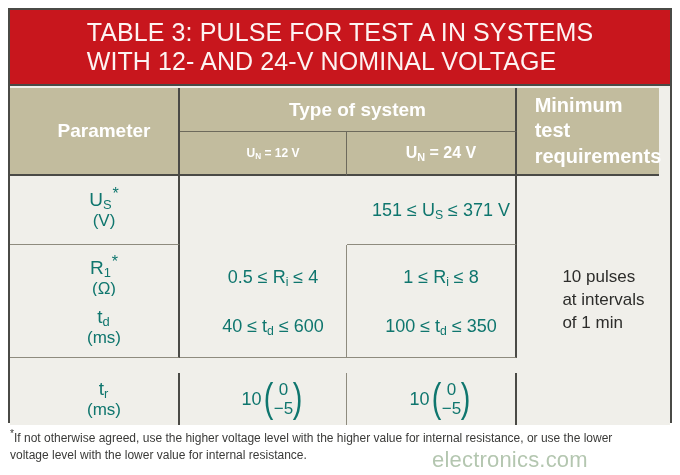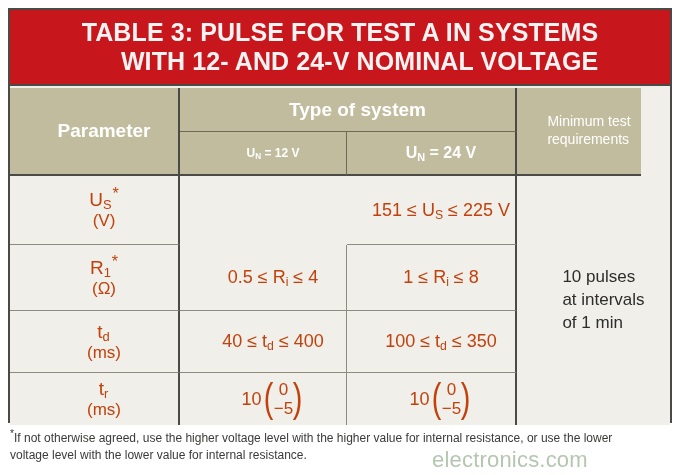--- a/index.html
+++ b/index.html
@@ -45,23 +45,23 @@
     display: flex;
     align-items: center;
     justify-content: center;
     box-sizing: border-box;
     border-bottom: 2px solid #4a4a46;
   }
   .title-text {
     color: #fdf3f2;
     font-size: 25px;
     line-height: 1.18;
-    font-weight: 700;
+    font-weight: 400;
     letter-spacing: 0.1px;
-    text-align: right;
+    text-align: left;
     white-space: pre-line;
     padding: 0 10px;
   }
 
   
   .grid {
     position: absolute;
     left: 0;
     top: 78px;             
     right: 0;
@@ -105,52 +105,52 @@
     font-weight: bold;
   }
   .hdr-un24 {
     left: 337px; top: 44px; width: 170px; height: 44px;
     border-right: 2px solid #4a4a46;
     border-bottom: 2px solid #4a4a46;
     font-size: 16px;
     font-weight: bold;
   }
   .hdr-min {
-    left: 507px; top: 0; width: 124px; height: 88px;
-    border-bottom: 2px solid #4a4a46;
-    font-size: 14px;
-    font-weight: normal;
+    left: 507px; top: 0; width: 142px; height: 88px;
+    border-bottom: 2px solid #4a4a46;
+    font-size: 20px;
+    font-weight: bold;
     line-height: 1.28;
     white-space: pre-line;
   }
 
   
   .body-cell {
     background: #f0efea;
-    color: #c2410c;
+    color: #0f766e;
     font-size: 18px;
   }
   .col-param {
     left: 0; width: 170px;
     border-right: 2px solid #4a4a46;
   }
   .col-a {
     left: 170px; width: 167px;
     border-right: 1px solid #8e8b7e;
   }
   .col-b {
     left: 337px; width: 170px;
     border-right: 2px solid #4a4a46;
   }
   .rowsep { border-bottom: 1px solid #8e8b7e; }
 
   
   .r1 { top: 88px;  height: 69px; }
   .r2 { top: 157px; height: 66px; }
-  .r3 { top: 223px; height: 62px; }
+  .r3 { top: 208px; height: 62px; }
   .r4 { top: 285px; height: 52px; }
 
   .minreq-cell {
     left: 507px; top: 88px; width: 153px; height: 249px;
     background: #f0efea;
     color: #2d2d2b;
     font-size: 17px;
     line-height: 1.35;
     white-space: pre-line;
   }
@@ -264,21 +264,21 @@
 requirements</span>
       </div>
 
       <div class="cell body-cell col-param r1 rowsep">
         <span class="param-stack">
           <span class="param-sym"><span>U</span><sub>S</sub><span class="star">*</span></span>
           <span class="param-unit">(V)</span>
         </span>
       </div>
       <div class="cell body-cell col-b r1 rowsep">
-        <span><span>151 ≤ </span><span>U</span><sub>S</sub><span> ≤ 225 V</span></span>
+        <span><span>151 ≤ </span><span>U</span><sub>S</sub><span> ≤ 371 V</span></span>
       </div>
 
       <div class="cell body-cell col-param r2 rowsep">
         <span class="param-stack">
           <span class="param-sym"><span>R</span><sub>1</sub><span class="star">*</span></span>
           <span class="param-unit">(Ω)</span>
         </span>
       </div>
       <div class="cell body-cell col-a r2 rowsep">
         <span><span>0.5 ≤ </span><span>R</span><sub>i</sub><span> ≤ 4</span></span>
@@ -287,21 +287,21 @@
         <span><span>1 ≤ </span><span>R</span><sub>i</sub><span> ≤ 8</span></span>
       </div>
 
       <div class="cell body-cell col-param r3 rowsep">
         <span class="param-stack">
           <span class="param-sym"><span>t</span><sub>d</sub><span class="star"></span></span>
           <span class="param-unit">(ms)</span>
         </span>
       </div>
       <div class="cell body-cell col-a r3 rowsep">
-        <span><span>40 ≤ </span><span>t</span><sub>d</sub><span> ≤ 400</span></span>
+        <span><span>40 ≤ </span><span>t</span><sub>d</sub><span> ≤ 600</span></span>
       </div>
       <div class="cell body-cell col-b r3 rowsep">
         <span><span>100 ≤ </span><span>t</span><sub>d</sub><span> ≤ 350</span></span>
       </div>
 
       <div class="cell body-cell col-param r4">
         <span class="param-stack">
           <span class="param-sym"><span>t</span><sub>r</sub><span class="star"></span></span>
           <span class="param-unit">(ms)</span>
         </span>

